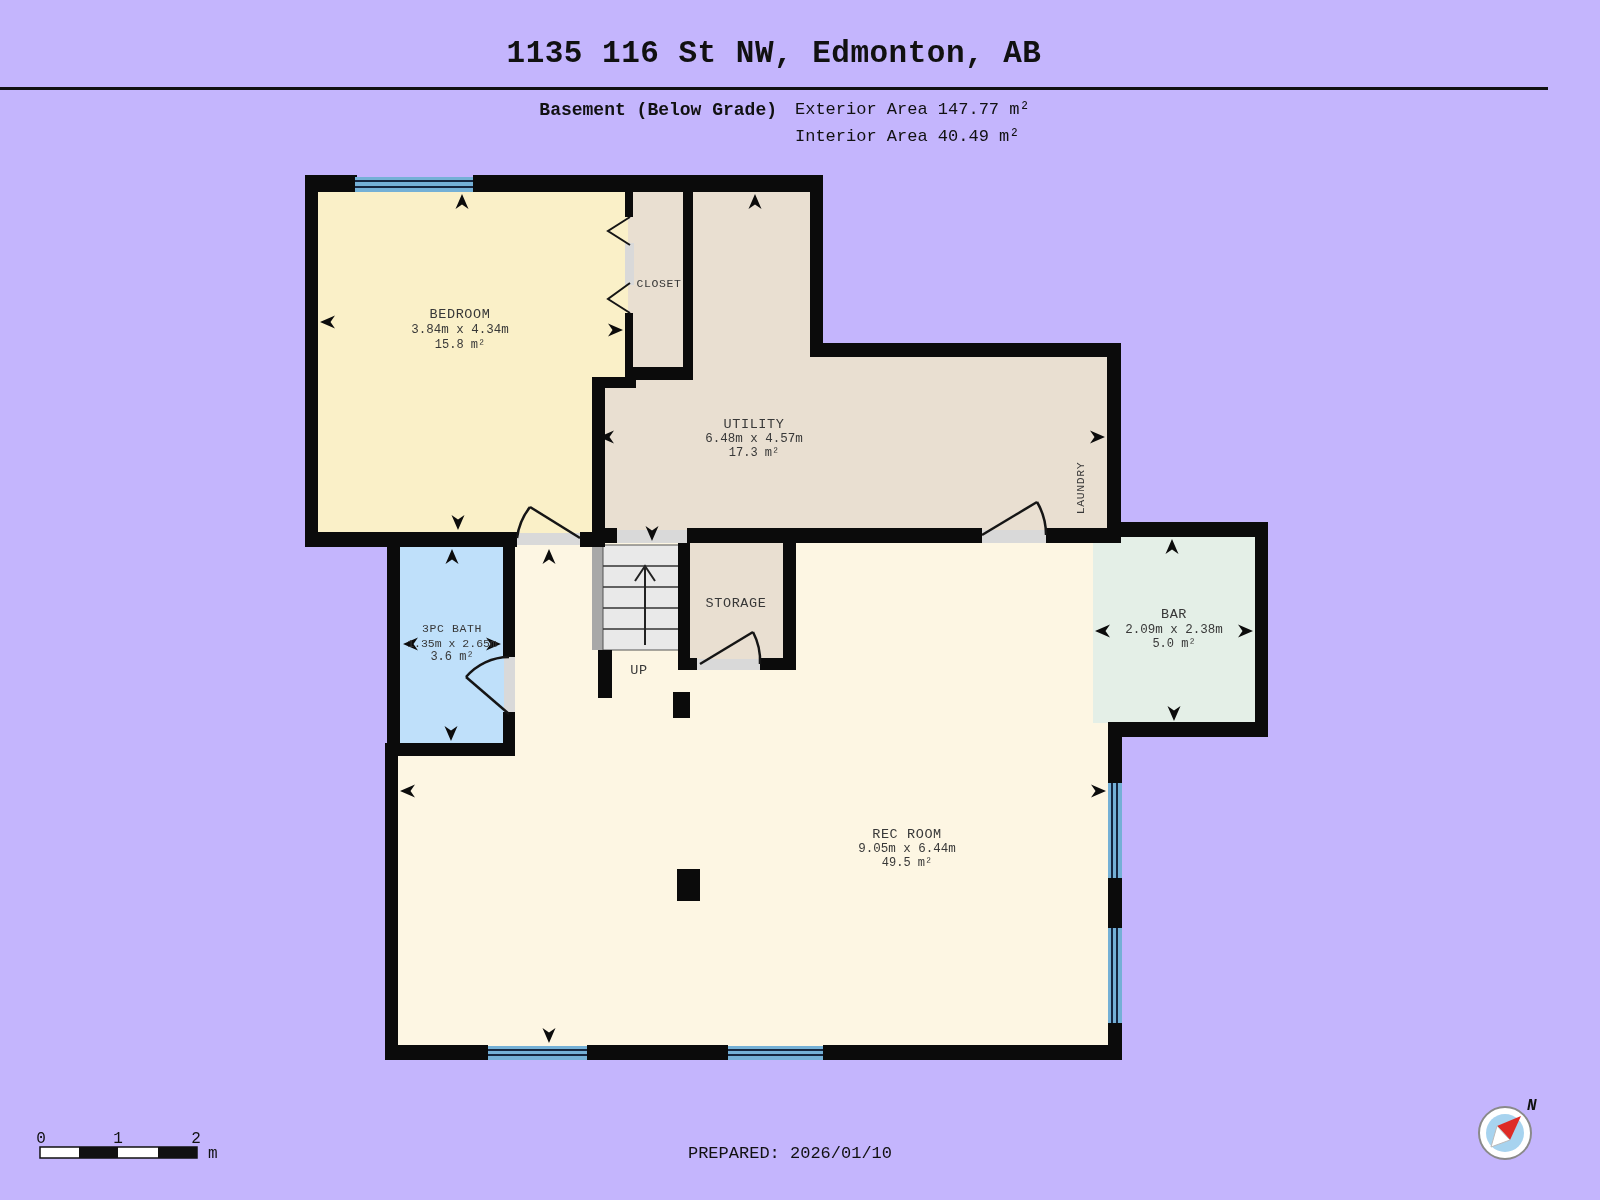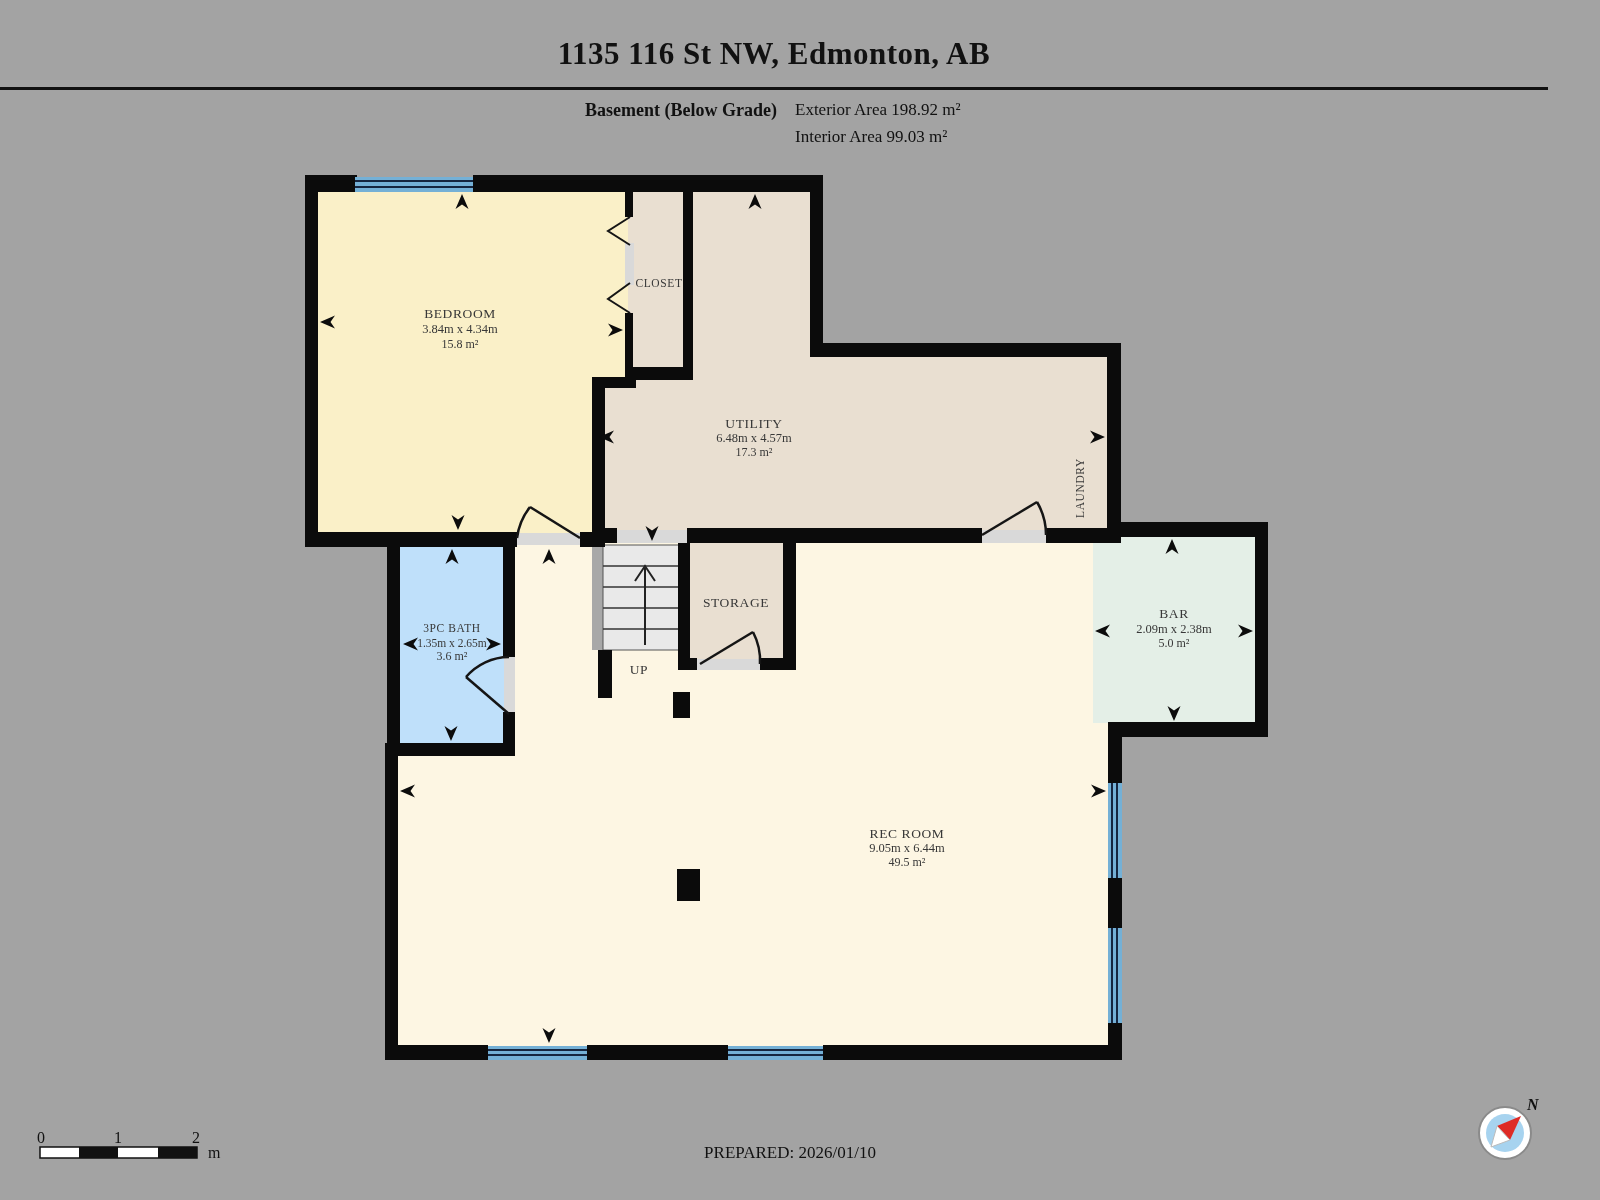--- a/index.html
+++ b/index.html
@@ -1,17 +1,17 @@
 <!DOCTYPE html>
 <html style="--wall: #0b0b0b; --bedroom: #faf0c8; --tan: #e9dfd1; --bath: #bfe0fa; --bar: #e4efe7; --rec: #fdf6e3; --window: #74b0d6; --window_line: #15253f; --compass_red: #de2b26; --compass_blue: #a7d3ef;"><head>
 <meta charset="utf-8">
 <style>
   html,body{margin:0;padding:0;background:#fff;}
-  .page{position:relative;width:1600px;height:1200px;background:#a3a3a3;overflow:hidden;
-        font-family:Liberation Serif, serif;color:#222;}
+  .page{position:relative;width:1600px;height:1200px;background:#c4b5fd;overflow:hidden;
+        font-family:Liberation Mono, monospace;color:#222;}
   .title{position:absolute;top:36px;left:0;width:1548px;text-align:center;
          font-size:31px;font-weight:bold;color:#111;letter-spacing:.5px;}
   .rule{position:absolute;top:87px;left:0;width:1548px;height:3px;background:#111;}
   .floor-label{position:absolute;top:100px;left:420px;width:357px;text-align:right;
                font-size:18px;font-weight:bold;color:#111;}
   .ext-area{position:absolute;top:100px;left:795px;font-size:17px;color:#111;}
   .int-area{position:absolute;top:127px;left:795px;font-size:17px;color:#111;}
   svg.plan{position:absolute;top:0;left:0;}
   .w{fill:var(--wall);}
   .room-bedroom{fill:var(--bedroom);}
@@ -34,22 +34,22 @@
   .scl{fill:#111;font-size:16px;}
 </style>
 </head>
 <body>
 
 <div class="page">
 
   <div class="title">1135 116 St NW, Edmonton, AB</div>
   <div class="rule"></div>
   <div class="floor-label">Basement (Below Grade)</div>
-  <div class="ext-area">Exterior Area 198.92 m²</div>
-  <div class="int-area">Interior Area 99.03 m²</div>
+  <div class="ext-area">Exterior Area 147.77 m²</div>
+  <div class="int-area">Interior Area 40.49 m²</div>
 
   <svg class="plan" width="1600" height="1200" viewBox="0 0 1600 1200">
 
     <g>
       <path class="room-rec" d="M390,538 H1110 V1053 H390 Z"></path>
       <rect class="room-bar" x="1093" y="537" width="164" height="186"></rect>
       <path class="room-bedroom" d="M310,180 H630 V380 H600 V540 H310 Z"></path>
       <rect class="room-tan" x="628" y="185" width="62" height="190"></rect>
       <path class="room-tan" d="M690,185 H818 V350 H1114 V538 H596 V384 H636 V372 H690 Z"></path>
       <rect class="room-bath" x="395" y="540" width="115" height="210"></rect>

